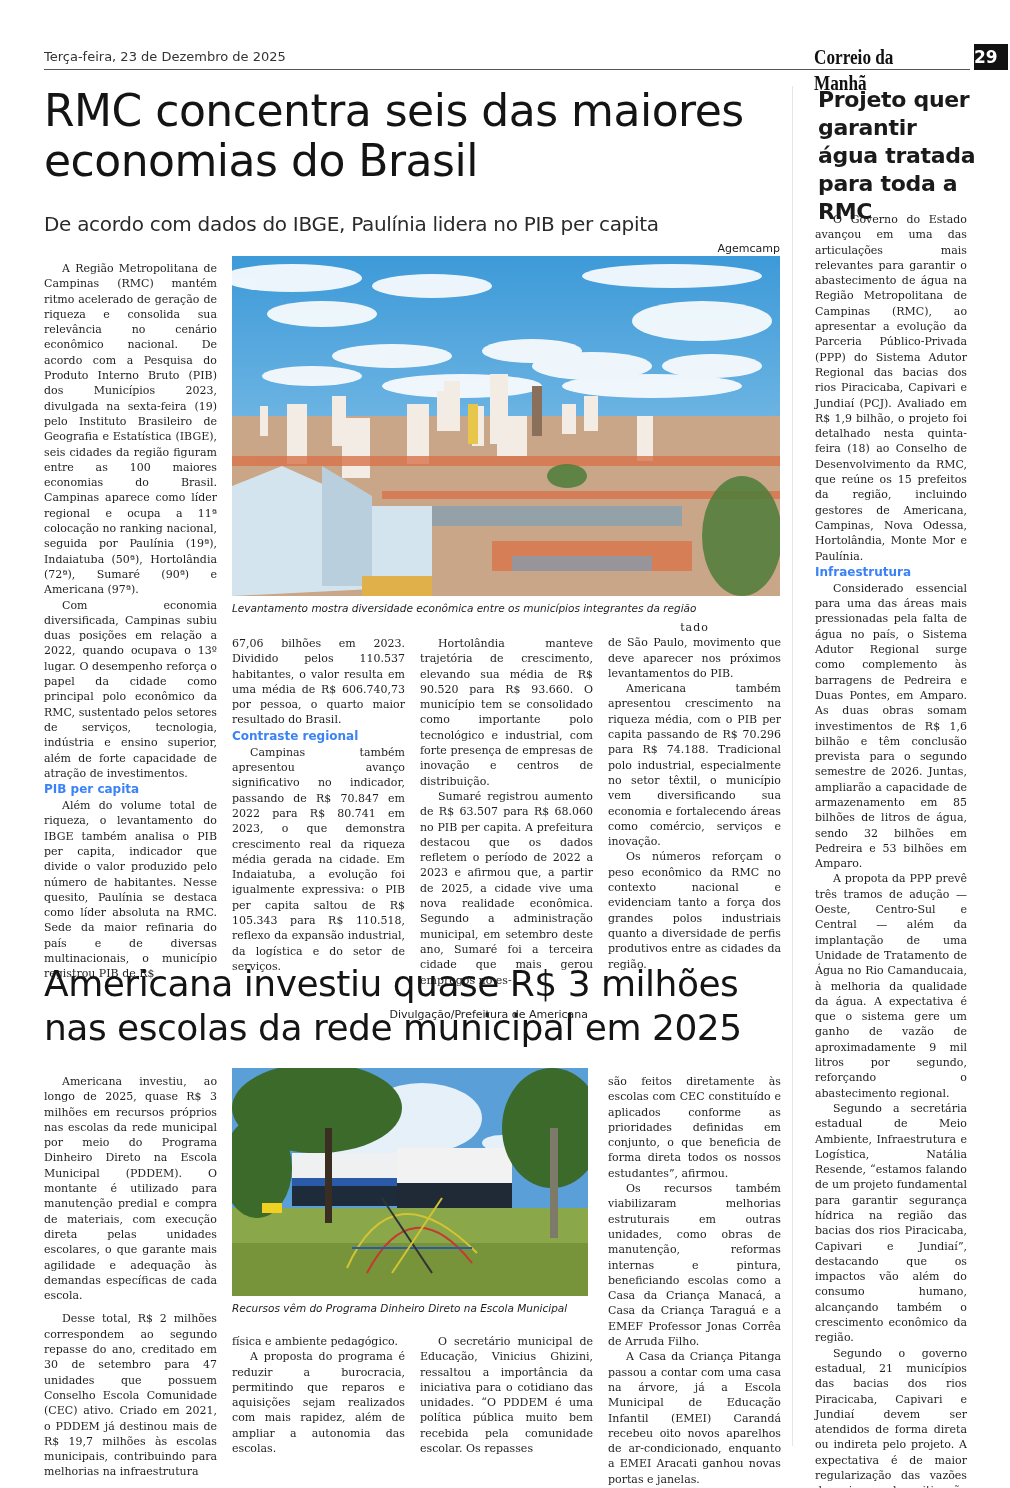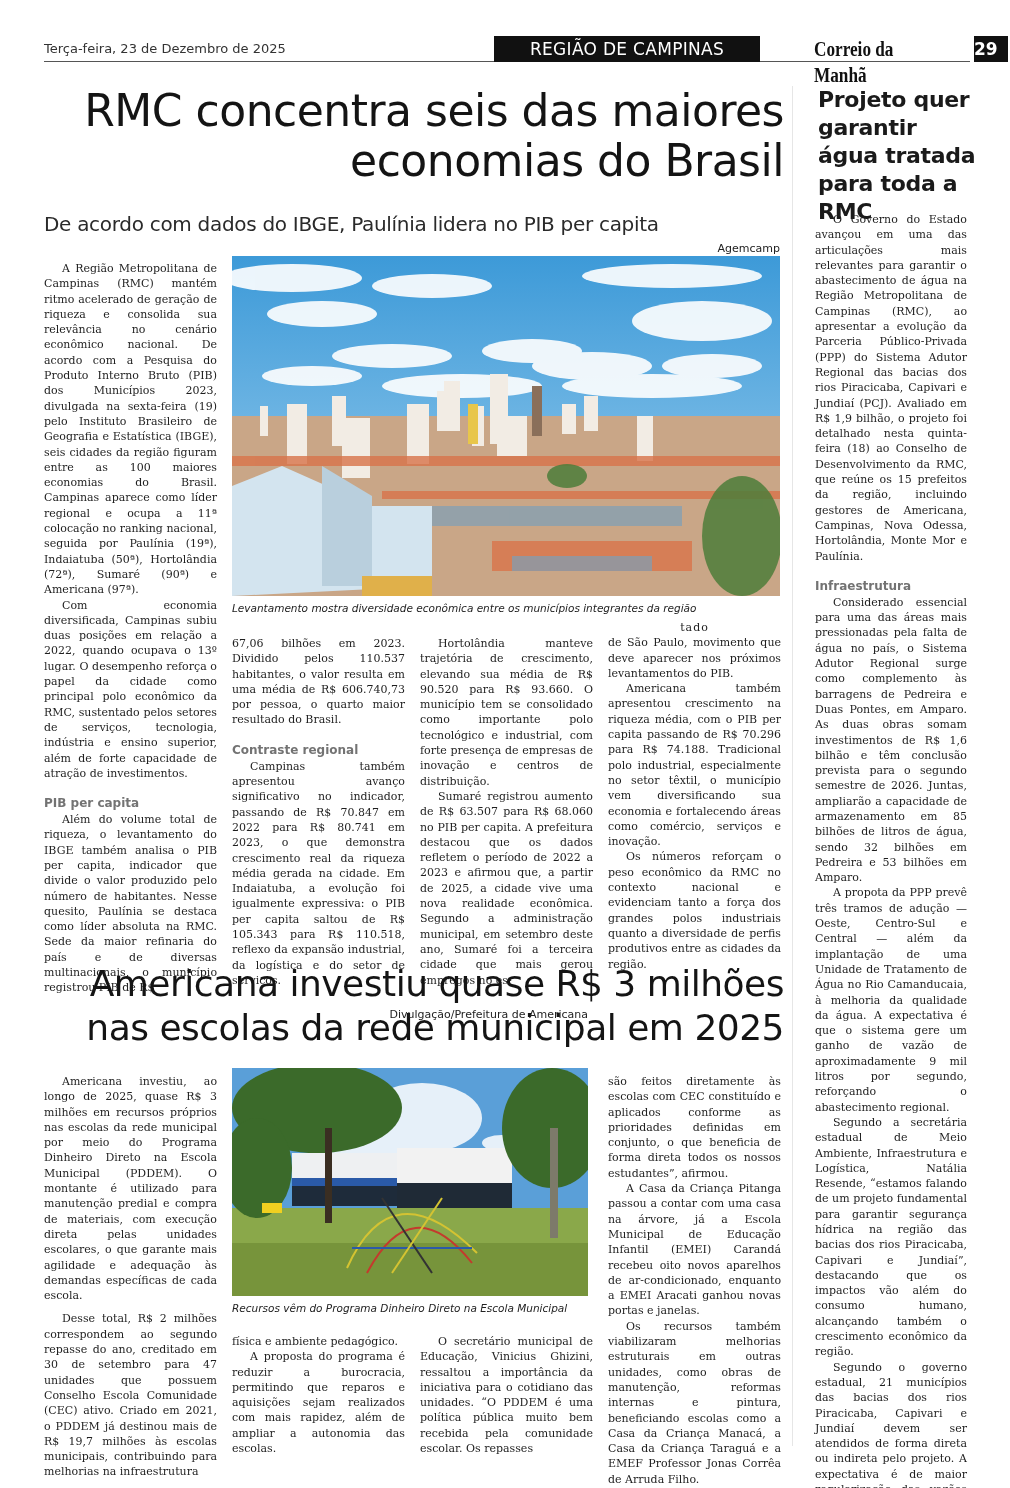--- a/index.html
+++ b/index.html
@@ -1,49 +1,48 @@
 <!DOCTYPE html>
 <html><head>
 <meta charset="utf-8">
 <style>
   * { box-sizing: border-box; margin: 0; padding: 0; }
   html, body { width: 1010px; height: 1488px; background: #ffffff; overflow: hidden; }
   body { position: relative; font-family: "DejaVu Serif", "Liberation Serif", serif; color: #1c1c1c; }
 
-  .masthead { position: absolute; left: 44px; top: 36px; width: 926px; height: 26px; border-bottom: 1.5px solid #555; }
+  .masthead { position: absolute; left: 44px; top: 44px; width: 926px; height: 26px; border-bottom: 1.5px solid #555; }
   .mh-date { position: absolute; left: 0; top: 5px; font-family: "DejaVu Sans", sans-serif; font-size: 13px; color: #333; }
   .mh-section { position: absolute; left: 450px; top: 0; width: 266px; height: 26px; background: #111; color: #fff; font-family: "DejaVu Sans", sans-serif; font-size: 17px; text-align: center; line-height: 26px; letter-spacing: 0.3px; }
   .mh-brand { position: absolute; left: 770px; top: 0; font-family: "Liberation Serif", serif; font-weight: bold; font-size: 20px; line-height: 26px; color: #111; transform: scaleX(0.86); transform-origin: left center; }
   .mh-page { position: absolute; left: 930px; top: 0; width: 34px; height: 26px; background: #111; color: #fff; font-family: "DejaVu Sans", sans-serif; font-weight: bold; font-size: 17px; text-align: left; line-height: 26px; }
 
-  .headline { position: absolute; font-family: "DejaVu Sans", sans-serif; color: #141414; font-weight: normal; letter-spacing: -0.5px; text-align: right; }
+  .headline { position: absolute; font-family: "DejaVu Sans", sans-serif; color: #141414; font-weight: normal; letter-spacing: -0.5px; }
   .h1 { left: 44px; top: 86px; width: 740px; font-size: 44px; line-height: 50px; }
   .deck { position: absolute; left: 44px; top: 212px; width: 740px; font-family: "DejaVu Sans", sans-serif; font-size: 20px; color: #2a2a2a; letter-spacing: -0.3px; }
   .h2 { left: 44px; top: 962px; width: 740px; font-size: 36px; line-height: 44px; }
   .side-head { position: absolute; left: 818px; top: 86px; width: 160px; font-family: "DejaVu Sans", sans-serif; font-size: 22px; line-height: 28px; color: #1a1a1a; letter-spacing: -0.3px; }
 
   .credit { position: absolute; font-family: "DejaVu Sans", sans-serif; font-size: 11px; color: #222; text-align: right; }
   .caption { position: absolute; font-family: "DejaVu Sans", sans-serif; font-style: italic; font-size: 10.5px; color: #222; white-space: nowrap; }
 
   .photo { position: absolute; overflow: hidden; }
   .photo svg { width: 100%; height: 100%; display: block; }
 
   .col { position: absolute; font-size: 11px; line-height: 15.3px; text-align: justify; hyphens: auto; color: #1e1e1e; }
   .col p { text-indent: 18px; }
   .col p.noind { text-indent: 0; }
-  .col .sub { font-family: "DejaVu Sans", sans-serif; font-weight: bold; font-size: 12px; line-height: 17px; margin-top: 14px; text-indent: 0; color: #737373; }
+  .col .sub { font-family: "DejaVu Sans", sans-serif; font-weight: bold; font-size: 12px; line-height: 17px; text-indent: 0; color: #3b82f6; }
 
   .col-rule { position: absolute; left: 792px; top: 86px; width: 1px; height: 1360px; background: #e6e6e6; }
 </style>
 </head>
 <body>
 
 <header class="masthead">
   <span class="mh-date">Terça-feira, 23 de Dezembro de 2025</span>
-  <span class="mh-section">REGIÃO DE CAMPINAS</span>
   <span class="mh-brand">Correio da Manhã</span>
   <span class="mh-page">29</span>
 </header>
 
 <div class="col-rule"></div>
 
 <h1 class="headline h1">RMC concentra seis das maiores economias do Brasil</h1>
 <div class="deck">De acordo com dados do IBGE, Paulínia lidera no PIB per capita</div>
 
 <div class="credit" style="left:600px; top:242px; width:180px;">Agemcamp</div>
@@ -182,22 +181,22 @@
   <p class="noind">física e ambiente pedagógico.</p>
   <p>A proposta do programa é reduzir a burocracia, permitindo que reparos e aquisições sejam realizados com mais rapidez, além de ampliar a autonomia das escolas.</p>
 </div>
 
 <div class="col" style="left:420px; top:1334px; width:173px;">
   <p>O secretário municipal de Educação, Vinicius Ghizini, ressaltou a importância da iniciativa para o cotidiano das unidades. “O PDDEM é uma política pública muito bem recebida pela comunidade escolar. Os repasses</p>
 </div>
 
 <div class="col" style="left:608px; top:1074px; width:173px;">
   <p class="noind">são feitos diretamente às escolas com CEC constituído e aplicados conforme as prioridades definidas em conjunto, o que beneficia de forma direta todos os nossos estudantes”, afirmou.</p>
+  <p>Os recursos também viabilizaram melhorias estruturais em outras unidades, como obras de manutenção, reformas internas e pintura, beneficiando escolas como a Casa da Criança Manacá, a Casa da Criança Taraguá e a EMEF Professor Jonas Corrêa de Arruda Filho.</p>
   <p>A Casa da Criança Pitanga passou a contar com uma casa na árvore, já a Escola Municipal de Educação Infantil (EMEI) Carandá recebeu oito novos aparelhos de ar-condicionado, enquanto a EMEI Aracati ganhou novas portas e janelas.</p>
-  <p>Os recursos também viabilizaram melhorias estruturais em outras unidades, como obras de manutenção, reformas internas e pintura, beneficiando escolas como a Casa da Criança Manacá, a Casa da Criança Taraguá e a EMEF Professor Jonas Corrêa de Arruda Filho.</p>
 </div>
 
 <h3 class="side-head">Projeto quer garantir água tratada para toda a RMC</h3>
 <div class="col" style="left:815px; top:212px; width:152px;">
   <p>O Governo do Estado avançou em uma das articulações mais relevantes para garantir o abastecimento de água na Região Metropolitana de Campinas (RMC), ao apresentar a evolução da Parceria Público-Privada (PPP) do Sistema Adutor Regional das bacias dos rios Piracicaba, Capivari e Jundiaí (PCJ). Avaliado em R$ 1,9 bilhão, o projeto foi detalhado nesta quinta-feira (18) ao Conselho de Desenvolvimento da RMC, que reúne os 15 prefeitos da região, incluindo gestores de Americana, Campinas, Nova Odessa, Hortolândia, Monte Mor e Paulínia.</p>
   <p class="sub">Infraestrutura</p>
   <p>Considerado essencial para uma das áreas mais pressionadas pela falta de água no país, o Sistema Adutor Regional surge como complemento às barragens de Pedreira e Duas Pontes, em Amparo. As duas obras somam investimentos de R$ 1,6 bilhão e têm conclusão prevista para o segundo semestre de 2026. Juntas, ampliarão a capacidade de armazenamento em 85 bilhões de litros de água, sendo 32 bilhões em Pedreira e 53 bilhões em Amparo.</p>
   <p>A propota da PPP prevê três tramos de adução — Oeste, Centro-Sul e Central — além da implantação de uma Unidade de Tratamento de Água no Rio Camanducaia, à melhoria da qualidade da água. A expectativa é que o sistema gere um ganho de vazão de aproximadamente 9 mil litros por segundo, reforçando o abastecimento regional.</p>
   <p>Segundo a secretária estadual de Meio Ambiente, Infraestrutura e Logística, Natália Resende, “estamos falando de um projeto fundamental para garantir segurança hídrica na região das bacias dos rios Piracicaba, Capivari e Jundiaí”, destacando que os impactos vão além do consumo humano, alcançando também o crescimento econômico da região.</p>
   <p>Segundo o governo estadual, 21 municípios das bacias dos rios Piracicaba, Capivari e Jundiaí devem ser atendidos de forma direta ou indireta pelo projeto. A expectativa é de maior regularização das vazões dos rios e de mitigação dos impactos ambientais durante períodos de escassez.</p>

